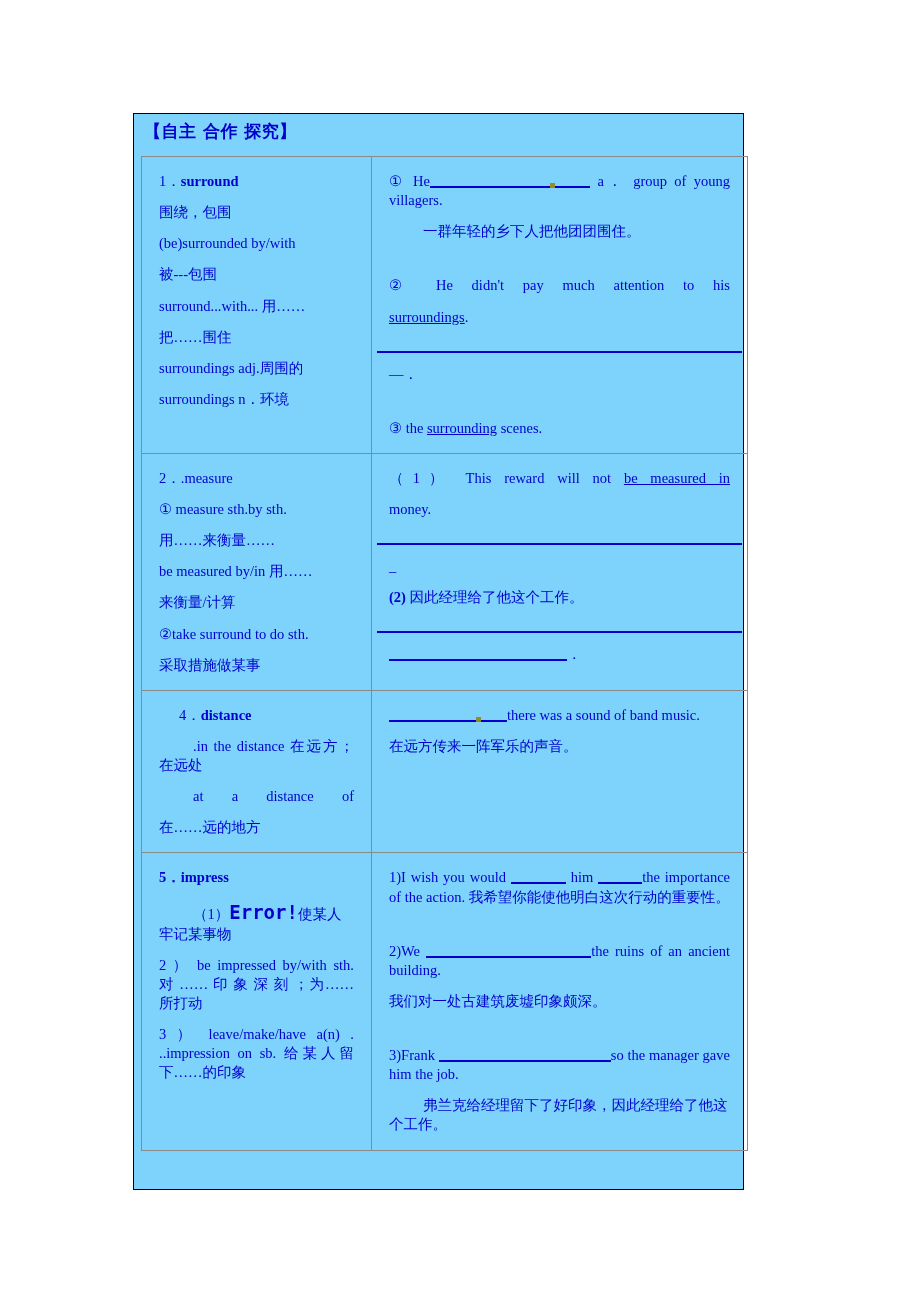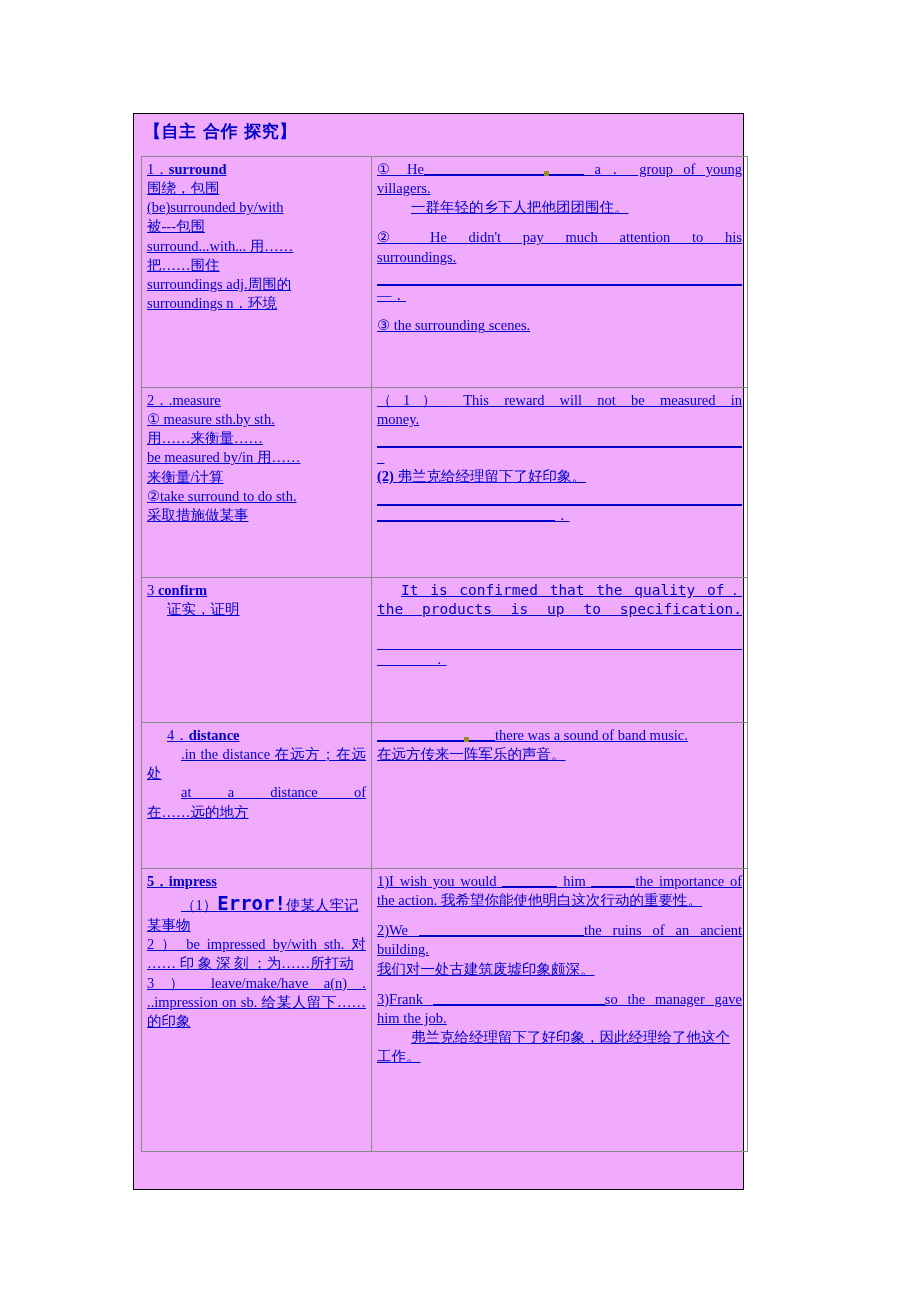--- a/index.html
+++ b/index.html
@@ -16,21 +16,21 @@
 
   
   #outer-frame {
     position: absolute;
     left: 133px;
     top: 113px;
     width: 611px;
     height: 1077px;
     border: 1px solid #000000;
     box-sizing: border-box;
-    background: #f0abfc;
+    background: #7dd3fc;
   }
 
   #doc-title {
     position: absolute;
     left: 10px;
     top: 6px;
     font-size: 17px;
     font-weight: bold;
     color: #0000CC;
     letter-spacing: 0.5px;
@@ -60,21 +60,21 @@
   .col-right { width: 365px; }
 
   
   .bold       { font-weight: bold; }
   .just       { text-align: justify; text-align-last: justify; }
   .justl      { text-align: justify; }
   .indent     { text-indent: 20px; }
   .indent2    { text-indent: 34px; }
   .mono       { font-family: "DejaVu Sans Mono", "Liberation Mono", monospace; font-size: 19px; letter-spacing: 0px; }
   .under      { text-decoration: underline; }
-  p { margin: 0; text-decoration: underline; }
+  p { margin: 12px; }
   .gap { height: 11px; }
 
   
   .blank {
     display: inline-block;
     border-bottom: 2px solid #0000CC;
     height: 0.95em;
     vertical-align: -2px;
     position: relative;
   }
@@ -166,44 +166,27 @@
         </td>
         <td class="col-right">
           <p class="just">
             <span>（1）</span>
             <span>This reward will not </span><span class="under">be measured in</span></p>
           <p><span> money.</span></p>
           <span class="rule full"></span>
           <p>_</p>
           <p>
             <span class="bold">(2)</span>
-            <span>弗兰克给经理留下了好印象。</span>
+            <span>因此经理给了他这个工作。</span>
           </p>
           <span class="rule full"></span>
           <p><span class="blank b-l" style="width:178px"></span><span>．</span></p>
         </td>
       </tr>
 
-      <tr class="r3">
-        <td class="col-left">
-          <p>
-            <span>3</span>
-            <span class="bold">confirm</span>
-          </p>
-          <p class="indent">证实，证明</p>
-        </td>
-        <td class="col-right mono">
-          <p class="just" style="text-indent:24px">
-            <span class="under">It is confirmed that</span>
-            <span>the quality of． the products is up to specification.</span>
-          </p>
-          <span class="rule full thin" style="margin-top:18px"></span>
-          <p><span class="blank" style="width:55px;border-bottom-width:1.5px"></span><span>．</span></p>
-        </td>
-      </tr>
 
       <tr class="r4">
         <td class="col-left">
           <p class="indent">
             <span>4．</span><span class="bold">distance</span>
           </p>
           <p class="justl indent2">.in the distance 在远方；在远处</p>
           <p class="just indent2">at a distance of</p>
           <p>在……远的地方</p>
         </td>

